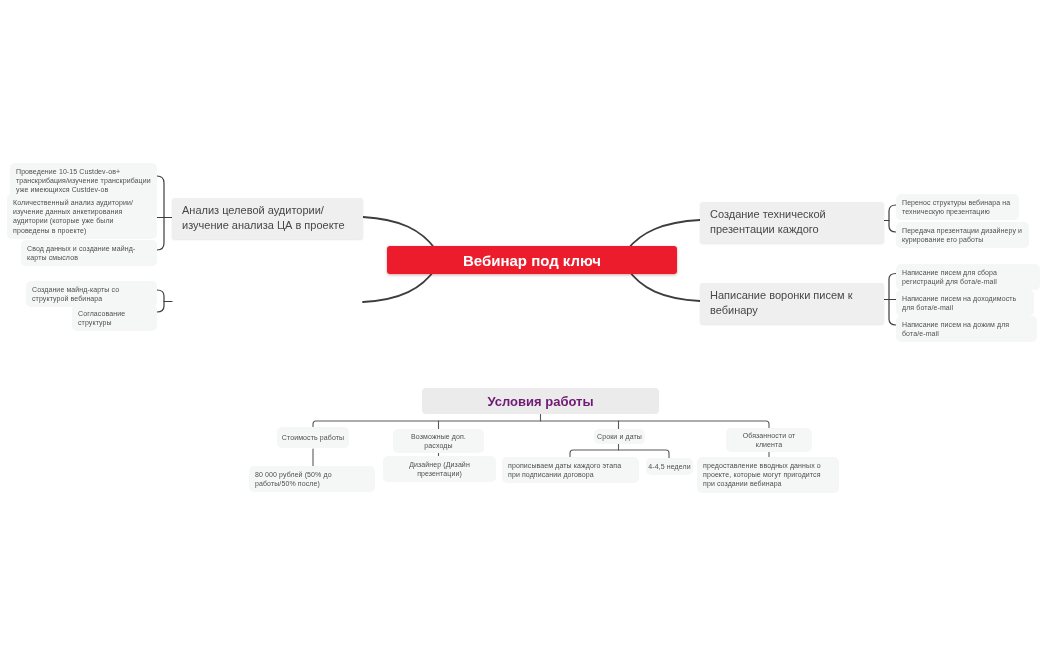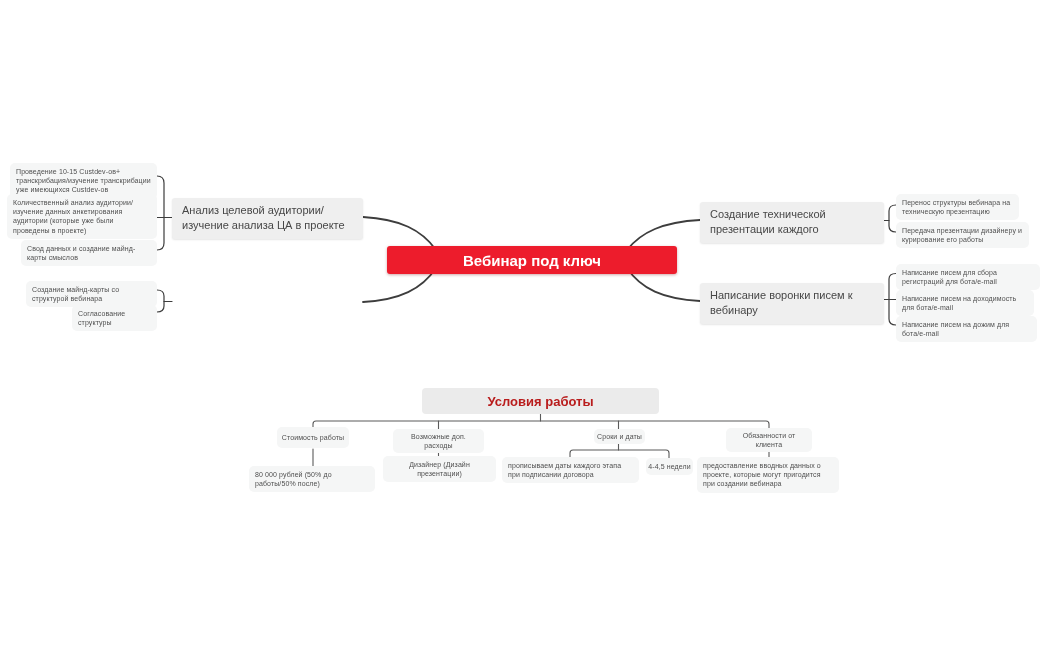--- a/index.html
+++ b/index.html
@@ -17,21 +17,21 @@
     background:#efefef;border-radius:3px;padding:5px 10px;
     font-size:11px;line-height:1.4;color:#474747;
     box-shadow:0 1px 2px rgba(0,0,0,.10);
   }
   .central{
     background:#ED1C2C;color:#ffffff;font-weight:bold;font-size:15px;
     border-radius:3px;display:flex;align-items:center;justify-content:center;
     box-shadow:0 1px 3px rgba(120,0,10,.35);
   }
   .cond-title{
-    background:#ebebeb;color:#b91c1c;font-weight:bold;font-size:13px;
+    background:#ebebeb;color:#701a75;font-weight:bold;font-size:13px;
     border-radius:4px;display:flex;align-items:center;justify-content:center;
   }
   .cond-item{text-align:center;}
   
   #l1c1{left:10px;top:163px;width:147px;}
   #l1c2{left:7px;top:194px;width:150px;}
   #l1c3{left:21px;top:240px;width:136px;}
   #l1{left:172px;top:198px;width:191px;}
   #l2c1{left:26px;top:281px;width:131px;}
   #l2c2{left:72px;top:305px;width:85px;}

